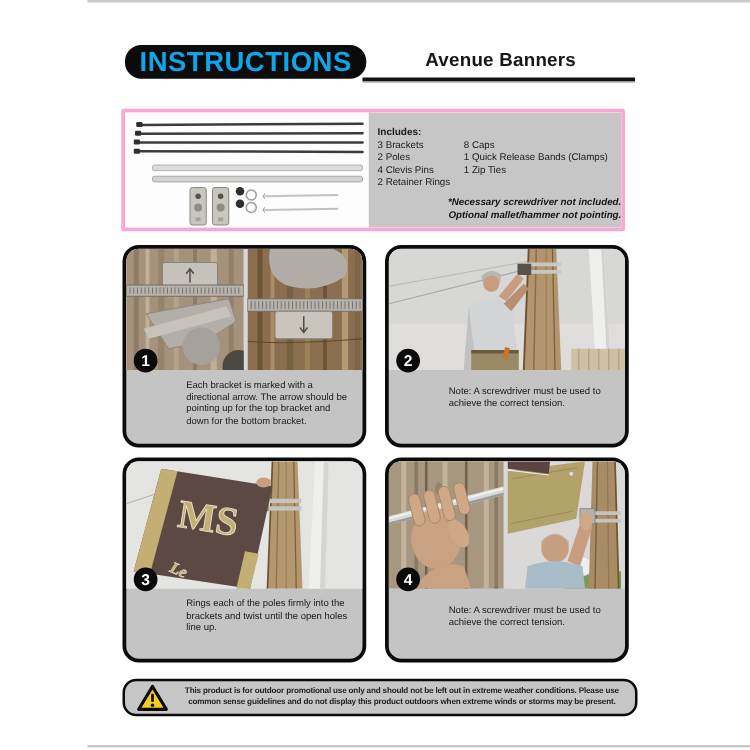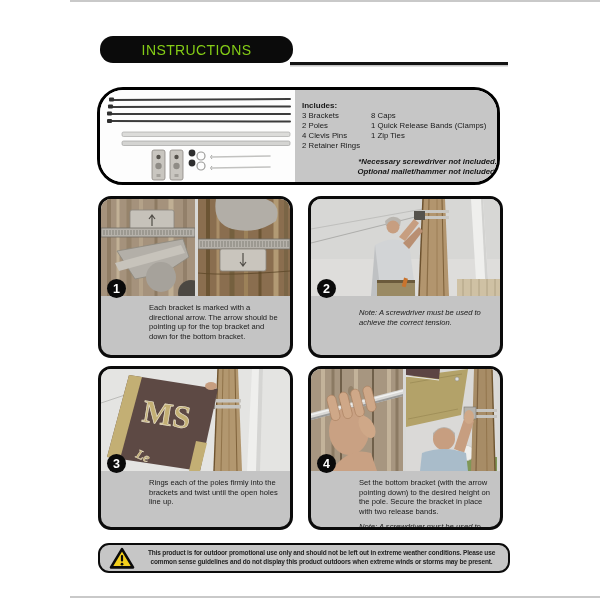--- a/index.html
+++ b/index.html
@@ -5,50 +5,50 @@
   html,body{margin:0;padding:0;background:#ffffff;}
   .page{position:relative;width:600px;height:600px;background:#ffffff;overflow:hidden;
         font-family:"Liberation Sans",sans-serif;color:#111;}
 
   
   .edge-line{position:absolute;background:#c9c9c9;height:1.5px;}
 
   
   .hdr-box{position:absolute;left:100px;top:36px;width:193px;height:27px;background:#0b0b0b;
            border-radius:13px;display:flex;align-items:center;justify-content:center;}
-  .hdr-box span{color:#84cc16;font-weight:normal;font-size:14px;letter-spacing:.4px;}
+  .hdr-box span{color:#0ea5e9;font-weight:bold;font-size:22px;letter-spacing:.4px;}
   .hdr-sub{position:absolute;left:293px;top:40px;width:215px;text-align:center;
            font-size:15px;font-weight:bold;letter-spacing:.2px;color:#161616;}
   .hdr-rule{position:absolute;left:290px;top:62px;width:218px;height:2.5px;background:#141414;
             box-shadow:0 1.5px 0 #c6c6c6;}
 
   
   .parts-box{position:absolute;left:97px;top:87px;width:403px;height:98px;background:#ffffff;
-             border:3px solid #000000;border-radius:26px;overflow:hidden;box-sizing:border-box;}
+             border:3px solid #f9a8d4;border-radius:2px;overflow:hidden;box-sizing:border-box;}
   .parts-left{position:absolute;left:0;top:0;width:195px;height:92px;background:#fdfdfd;}
   .parts-right{position:absolute;left:195px;top:0;width:202px;height:92px;background:#c6c6c6;
                padding:11px 0 0 7px;box-sizing:border-box;}
   .inc-label{font-size:8px;font-weight:bold;margin-bottom:1px;color:#1a1a1a;}
   .inc-cols{display:flex;}
   .inc-col{list-style:none;margin:0;padding:0;font-size:7.8px;line-height:10px;color:#1a1a1a;}
   .inc-col.c1{width:69px;}
   .inc-note{margin-top:6px;font-size:7.8px;line-height:9.5px;font-weight:bold;font-style:italic;color:#141414;text-align:right;}
   .inc-note .l2{padding-left:3px;}
 
   
   .step{position:absolute;width:195px;background:#c4c4c4;border:3px solid #0b0b0b;
         border-radius:13px;overflow:hidden;box-sizing:border-box;}
   .step .photo{position:relative;width:100%;background:#d8d8d6;font-size:0;line-height:0;}
   .step .photo svg{display:block;}
   .split{display:flex;gap:3px;background:#ffffff;}
   .stepnum{position:absolute;left:6px;width:19px;height:19px;border-radius:50%;background:#0a0a0a;
            color:#fff;display:flex;align-items:center;justify-content:center;
            font-size:12.5px;font-weight:bold;z-index:5;}
   .steptext{padding:7px 9px 0 9px;font-size:7.6px;line-height:1.28;color:#191919;margin-left:39px;}
-  .steptext .note{margin-top:5px;font-style:italic;}
+  .steptext .note{margin-top:5px;}
   .steptext .note:empty{margin:0;}
 
   
   .warn-box{position:absolute;left:98px;top:543px;width:412px;height:30px;background:#c6c6c6;
             border:2.5px solid #0b0b0b;border-radius:11px;box-sizing:border-box;
             display:flex;align-items:center;overflow:hidden;}
   .warn-tri{flex:0 0 auto;margin-left:9px;}
   .warn-text{flex:1;text-align:center;font-size:6.5px;line-height:8.6px;letter-spacing:-0.15px;
              font-weight:bold;color:#1e1e1e;padding:0 6px;}
   .warn-text div{white-space:nowrap;}
@@ -57,20 +57,21 @@
 <body>
 
 <div class="page">
 
   <div class="edge-line" style="left:70px;top:0;width:530px;"></div>
   <div class="edge-line" style="left:70px;top:596px;width:530px;"></div>
 
   <div class="hdr-box">
     <span>INSTRUCTIONS</span>
   </div>
+  <div class="hdr-sub">Avenue Banners</div>
   <div class="hdr-rule"></div>
 
   <div class="parts-box">
     <div class="parts-left">
       <svg width="195" height="92" viewBox="0 0 195 92">
 
         <g stroke="#3c3c3c" stroke-width="2" stroke-linecap="round">
           <line x1="12" y1="10" x2="190" y2="9"></line>
           <line x1="11" y1="17" x2="190" y2="16.5"></line>
           <line x1="10" y1="24" x2="190" y2="24"></line>
@@ -123,21 +124,21 @@
           <li>2 Retainer Rings</li>
         </ul>
         <ul class="inc-col c2">
           <li>8 Caps</li>
           <li>1 Quick Release Bands (Clamps)</li>
           <li>1 Zip Ties</li>
         </ul>
       </div>
       <div class="inc-note">
         <div class="l1">*Necessary screwdriver not included.</div>
-        <div class="l2">Optional mallet/hammer not included.</div>
+        <div class="l2">Optional mallet/hammer not pointing.</div>
       </div>
     </div>
   </div>
 
   <div class="step" style="left:98px;top:196px;height:162px;">
     <div class="photo split" style="height:97px;">
       <svg width="94" height="97" viewBox="0 0 94 97">
         <rect width="94" height="97" fill="#a5927c"></rect>
         <g stroke-linecap="round">
           <line x1="8" y1="0" x2="8" y2="97" stroke="#8f7c64" stroke-width="4"></line>
@@ -299,21 +300,20 @@
         <rect x="58" y="38" width="12" height="12" fill="#b5b2ac" stroke="#7b776f" stroke-width="0.6"></rect>
         <path d="M27 64 q11 -12 22 0 l0 4 h-22 Z" fill="#b7b3ad"></path>
         <circle cx="38" cy="70" r="11" fill="#c79e80"></circle>
         <polygon points="48,80 58,50 68,52 58,84" fill="#c79e80"></polygon>
         <ellipse cx="63" cy="48" rx="5" ry="7" fill="#cfa888"></ellipse>
         <path d="M16 84 Q38 76 60 84 L62 102 L14 102 Z" fill="#a9bcca"></path>
       </svg>
       <div class="stepnum" style="top:85px;">4</div>
     </div>
     <div class="steptext">
-      <div class="main">Set the bottom bracket (with the arrow pointing down) to the desired height on the pole. Secure the bracket in place with two release bands.</div>
       <div class="note">Note: A screwdriver must be used to achieve the correct tension.</div>
     </div>
   </div>
 
   <div class="warn-box">
     <svg class="warn-tri" width="26" height="23" viewBox="0 0 26 23">
       <path d="M13 2.2 L24 20.4 L2 20.4 Z" fill="#f3cf1c" stroke="#0b0b0b" stroke-width="2.6" stroke-linejoin="round"></path>
       <rect x="11.9" y="8" width="2.2" height="6.5" rx="1" fill="#0b0b0b"></rect>
       <circle cx="13" cy="17.2" r="1.4" fill="#0b0b0b"></circle>
     </svg>

